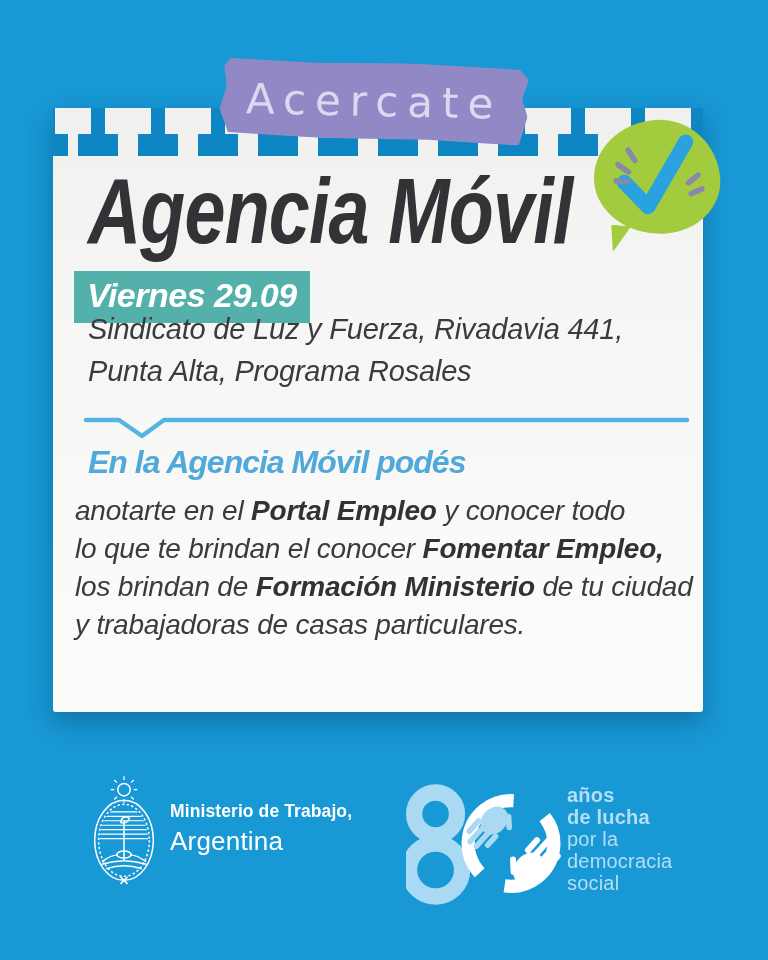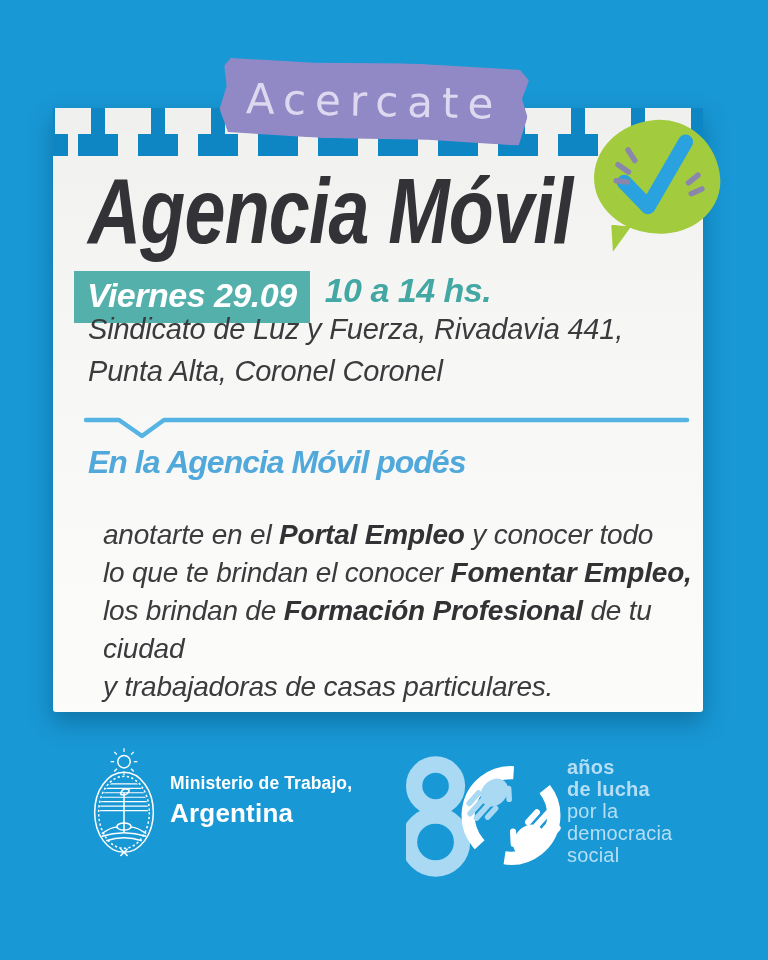--- a/index.html
+++ b/index.html
@@ -83,69 +83,68 @@
   .address{
     position:absolute;left:35px;top:200px;
     font-size:29px;line-height:42px;color:#3b3b3e;letter-spacing:-.2px;
   }
   .divider{position:absolute;left:30px;top:306px;}
   .section-heading{
     position:absolute;left:35px;top:336px;
     font-size:32px;font-weight:bold;color:#51a8da;letter-spacing:-1px;
   }
   .body-text{
-    position:absolute;left:50px;top:384px;
-    font-size:28px;line-height:38px;color:#3b3b3e;letter-spacing:-.2px;margin-top:24px;
+    position:absolute;left:22px;top:384px;
+    font-size:28px;line-height:38px;color:#3b3b3e;letter-spacing:-.2px;
   }
   .body-text b{color:#323235;}
 
   
-  .footer{position:absolute;left:0;top:720px;width:632px;height:200px;color:#fff;}
+  .footer{position:absolute;left:0;top:748px;width:632px;height:200px;color:#fff;}
   .arms{position:absolute;left:84px;top:24px;}
   .ministry{position:absolute;left:170px;top:52px;}
   .ministry .small{font-size:17.5px;font-weight:bold;line-height:22px;letter-spacing:.1px;}
-  .ministry .country{font-size:26px;font-weight:bold;margin-top:4px;letter-spacing:.2px;}
+  .ministry .country{font-size:26px;font-weight:normal;margin-top:4px;letter-spacing:.2px;}
   .anniv-svg{position:absolute;left:406px;top:28px;}
   .anniv-text{
     position:absolute;left:567px;top:36px;
     color:#b5def5;font-size:20px;line-height:22px;letter-spacing:.2px;
   }
   .anniv-text div:nth-child(-n+2){font-weight:bold;}
 </style>
 </head>
 <body>
 
 <div id="flyer">
 
   <div class="card">
     <div class="perf-a"></div>
     <div class="perf-b"></div>
 
     <div class="title">Agencia Móvil</div>
 
     <div class="date-row">
       <span class="date-badge">Viernes 29.09</span>
-      <span class="time-text">10 a 14 hs.</span>
     </div>
 
     <div class="address">
       <div>Sindicato de Luz y Fuerza, Rivadavia 441,</div>
-      <div>Punta Alta, Coronel Coronel</div>
+      <div>Punta Alta, Programa Rosales</div>
     </div>
 
     <svg class="divider" width="608" height="28" viewBox="0 0 608 28">
       <path d="M3,6 H36 L59,22 L81,6 H604" fill="none" stroke="#56b4e4" stroke-width="4.5" stroke-linecap="round" stroke-linejoin="round"></path>
     </svg>
 
     <div class="section-heading">En la Agencia Móvil podés</div>
 
     <div class="body-text">
         <div><span>anotarte en el </span><b>Portal Empleo</b><span> y conocer todo</span></div>
         <div><span>lo que te brindan el conocer </span><b>Fomentar Empleo,</b></div>
-        <div><span>los brindan de </span><b>Formación Profesional</b><span> de tu ciudad</span></div>
+        <div><span>los brindan de </span><b>Formación Ministerio</b><span> de tu ciudad</span></div>
         <div><span>y trabajadoras de casas particulares.</span></div>
       </div>
   </div>
 
   <div class="tape">
     <span>Acercate</span>
   </div>
 
   <div class="bubble">
     <div class="bubble-tail"></div>

